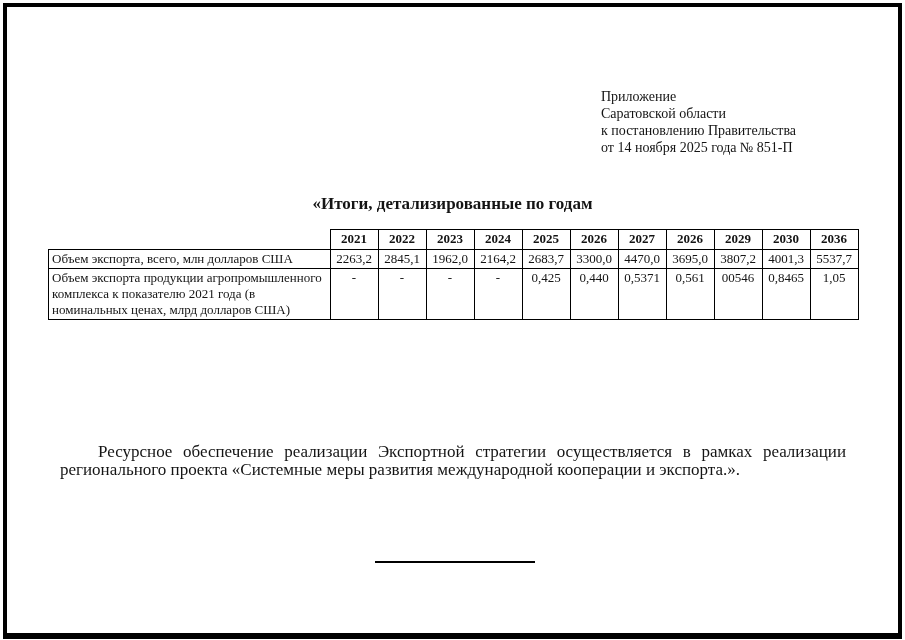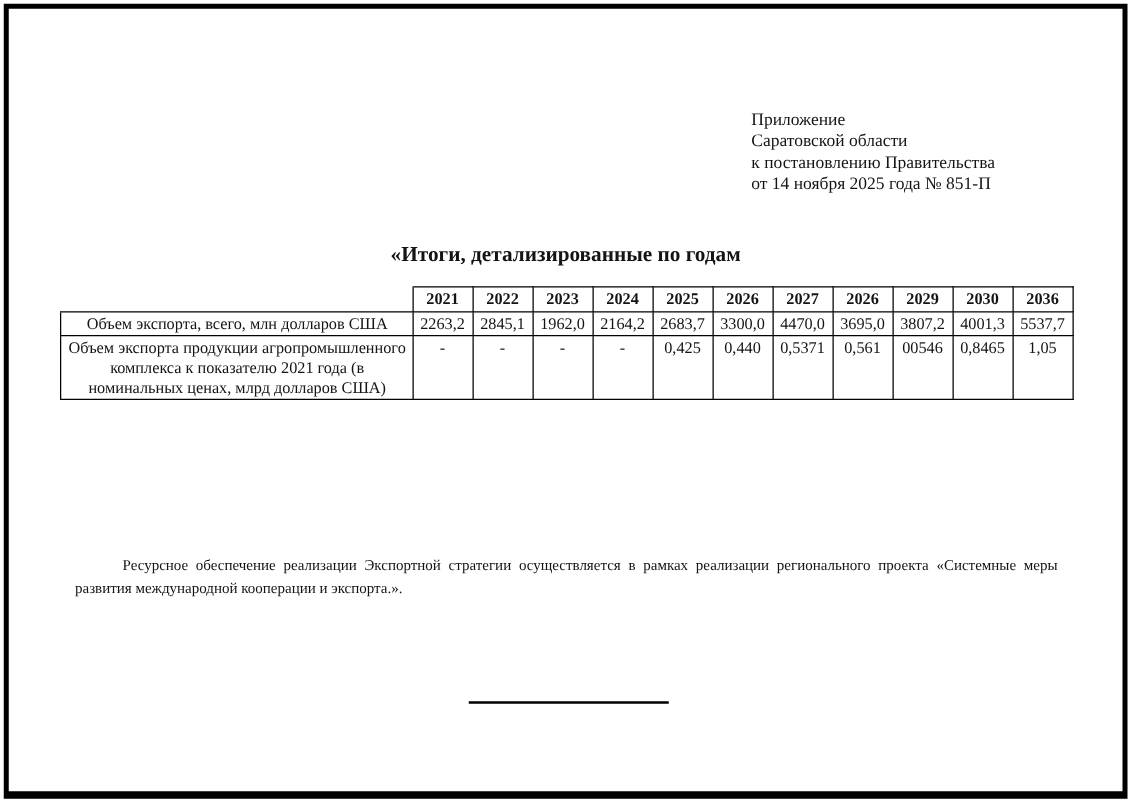--- a/index.html
+++ b/index.html
@@ -63,33 +63,33 @@
     text-align: center;
     width: 43px;
     height: 17px;
   }
   table.results-table th.corner-cell {
     border-top: none;
     border-left: none;
     width: 277px;
   }
   table.results-table td.label-cell {
-    text-align: center;
+    text-align: left;
     padding-left: 3px;
     margin-left: 47px;
   }
   table.results-table td.value-cell {
     text-align: center;
   }
   .body-paragraph {
     position: absolute;
     left: 60px;
     top: 443px;
     width: 786px;
-    font-size: 12px;
+    font-size: 17px;
     line-height: 18px;
     text-align: justify;
     text-indent: 38px;
   }
   .footer-line {
     position: absolute;
     left: 375px;
     top: 561px;
     width: 160px;
     height: 0;

